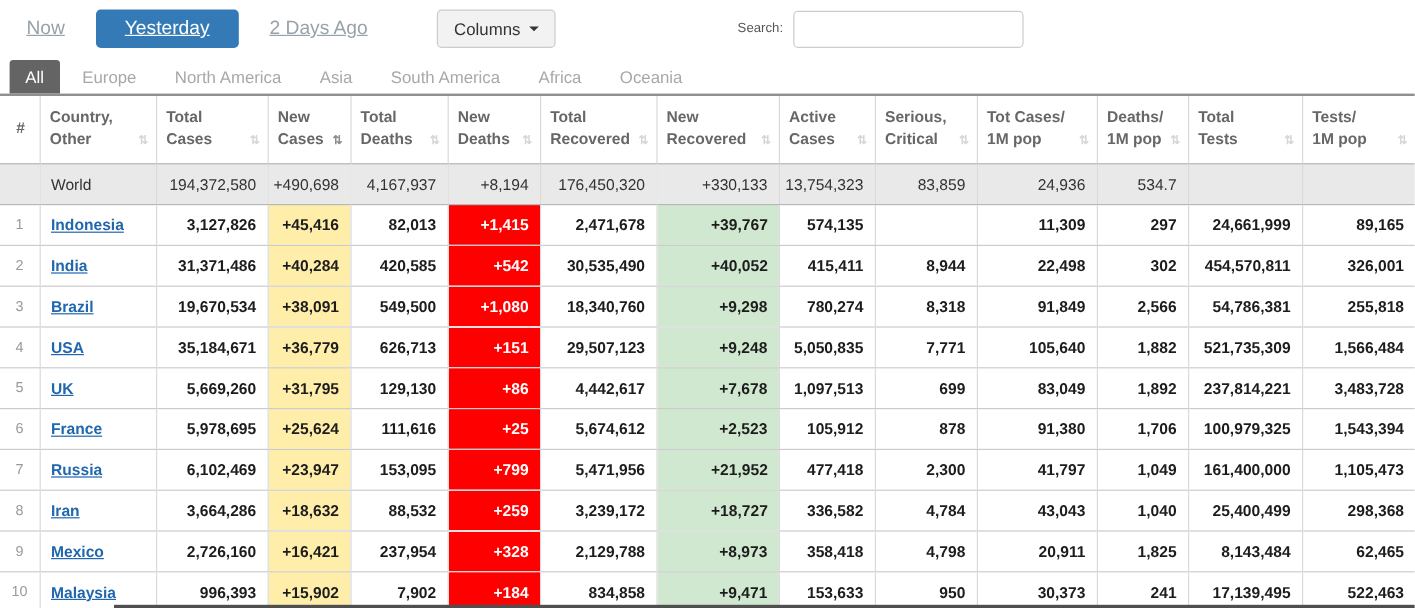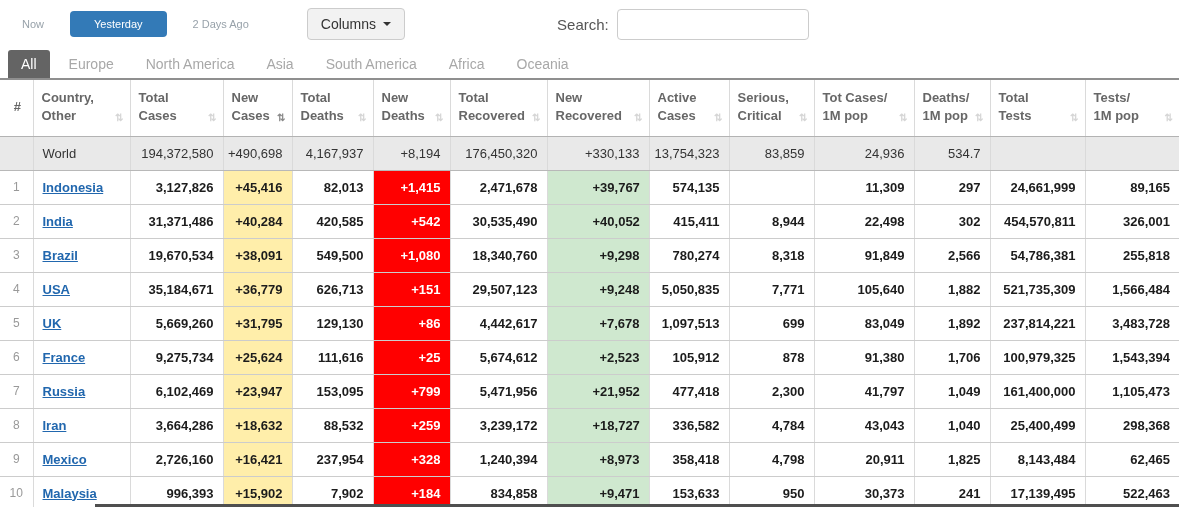--- a/index.html
+++ b/index.html
@@ -3,31 +3,31 @@
 <meta charset="utf-8">
 <style>
   * { box-sizing: border-box; margin: 0; padding: 0; }
   html,body { width:1179px; height:507px; overflow:hidden; background:#fff;
     font-family:"Liberation Sans", sans-serif; }
   .app { position:relative; width:1179px; height:507px; }
 
   
   .toolbar { display:flex; align-items:center; height:48px; padding:0 10px; }
   .time-tabs { display:flex; align-items:center; gap:14px; }
-  .time-tab { border:none; background:transparent; color:#98a2aa; font-size:11px;
-    font-family:inherit; padding:7px 12px; cursor:pointer; }
+  .time-tab { border:none; background:transparent; color:#98a2aa; font-size:16px;
+    font-family:inherit; padding:7px 12px; cursor:pointer;text-decoration:underline; }
   .time-tab.active { background:var(--accent,#337ab7); color:#fff; border-radius:4px;
     padding:7px 24px; }
   .columns-btn { margin-left:46px; display:inline-flex; align-items:center; gap:7px;
     background:#f2f2f2; border:1px solid #cccccc; border-radius:4px; color:#333;
     font-size:14px; font-family:inherit; padding:7px 13px; cursor:pointer; }
   .caret { width:0; height:0; border-left:4px solid transparent;
     border-right:4px solid transparent; border-top:4px solid #333; display:inline-block; }
   .search-wrap { margin-left:152px; display:flex; align-items:center; gap:8px; }
-  .search-label { color:#555; font-size:15px; }
+  .search-label { color:#555; font-size:11px; }
   .search-input { width:192px; height:31px; border:1px solid #ccc; border-radius:4px;
     padding:0 8px; font-size:13px; font-family:inherit; }
 
   
   .continent-tabs { display:flex; align-items:flex-end; gap:6px; height:30px;
     padding:0 8px; }
   .continent-tab { border:none; background:transparent; color:#a8a8a8; font-size:14px;
     font-family:inherit; padding:6px 13px; cursor:pointer; }
   .continent-tab.active { background:#646464; color:#fff; border-radius:3px 3px 0 0; }
 
@@ -305,21 +305,21 @@
             <td>1,097,513</td>
             <td>699</td>
             <td>83,049</td>
             <td>1,892</td>
             <td>237,814,221</td>
             <td>3,483,728</td>
           </tr>
           <tr class="">
             <td class="rank">6</td>
             <td class="country"><a class="country-link">France</a></td>
-            <td>9,275,734</td>
+            <td>5,978,695</td>
             <td class="c-newcases">+25,624</td>
             <td>111,616</td>
             <td class="c-newdeaths">+25</td>
             <td>5,674,612</td>
             <td class="c-newrec">+2,523</td>
             <td>105,912</td>
             <td>878</td>
             <td>91,380</td>
             <td>1,706</td>
             <td>100,979,325</td>
@@ -357,21 +357,21 @@
             <td>25,400,499</td>
             <td>298,368</td>
           </tr>
           <tr class="">
             <td class="rank">9</td>
             <td class="country"><a class="country-link">Mexico</a></td>
             <td>2,726,160</td>
             <td class="c-newcases">+16,421</td>
             <td>237,954</td>
             <td class="c-newdeaths">+328</td>
-            <td>1,240,394</td>
+            <td>2,129,788</td>
             <td class="c-newrec">+8,973</td>
             <td>358,418</td>
             <td>4,798</td>
             <td>20,911</td>
             <td>1,825</td>
             <td>8,143,484</td>
             <td>62,465</td>
           </tr>
           <tr class="">
             <td class="rank">10</td>

